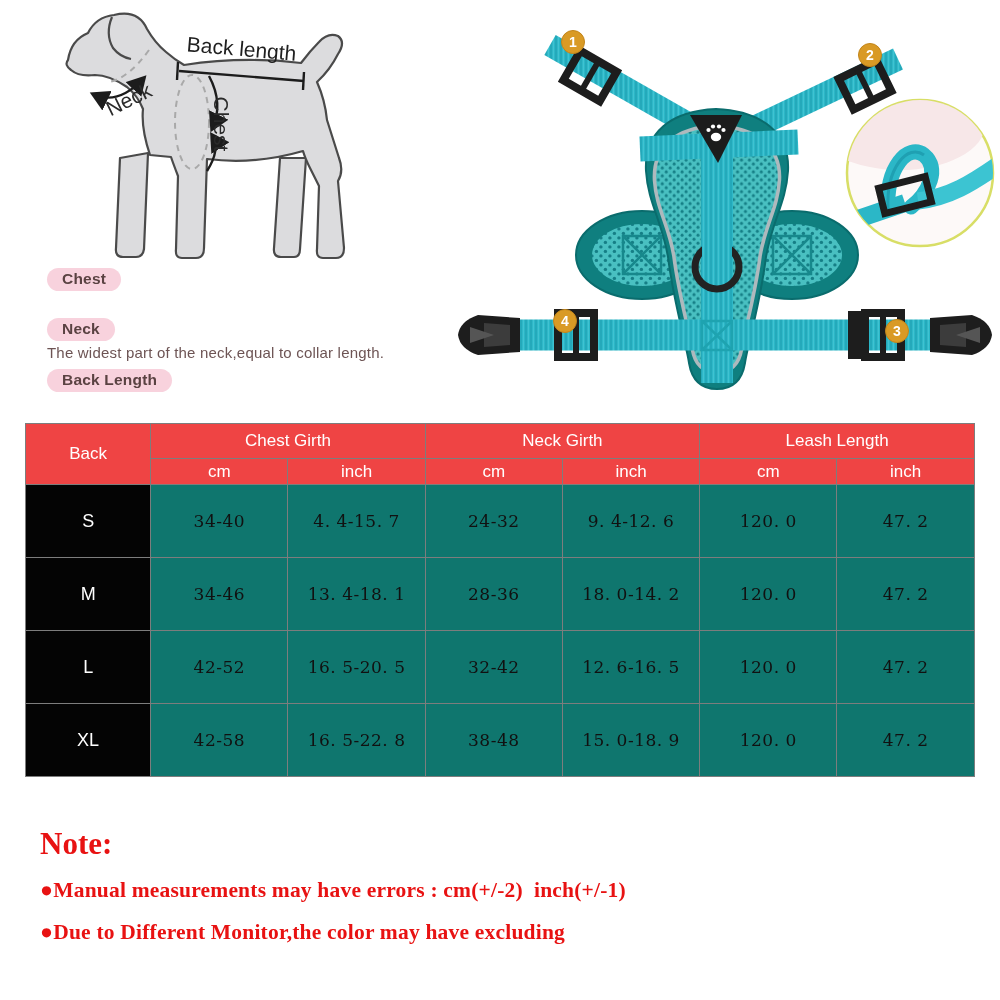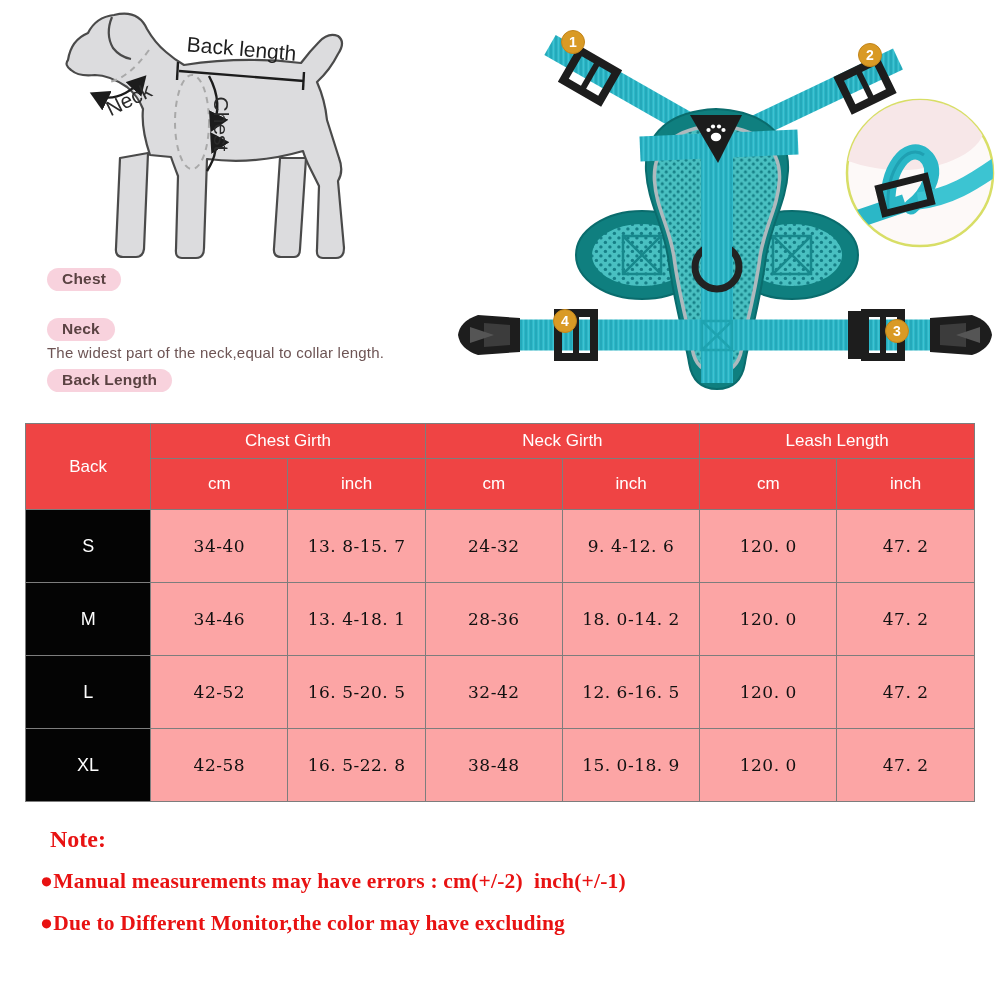--- a/index.html
+++ b/index.html
@@ -22,35 +22,35 @@
 
   
   .size-table{
     position:absolute;left:25px;top:423px;width:950px;border-collapse:collapse;
     table-layout:fixed;
   }
   .size-table th,.size-table td{border:1px solid #7d7d7d;text-align:center;padding:0;}
   .size-table tr.h1 th,.size-table tr.h2 th{
     background:#ef4444;color:#ffffff;font-weight:normal;font-size:17px;
   }
-  .size-table tr.h1{height:35px;} .size-table tr.h2{height:51px;}
+  .size-table tr.h1{height:35px;} .size-table tr.h2{height:26px;}
   .size-table tr.datarow{height:73px;}
   .size-table td.sizecell{
     background:#040404;color:#ffffff;font-size:18px;font-family:"Liberation Sans",sans-serif;
   }
   .size-table td.valcell{
-    background:#fca5a5;color:#111111;font-size:17px;
+    background:#0f766e;color:#111111;font-size:17px;
     font-family:"DejaVu Serif","Liberation Serif",serif;letter-spacing:.5px;
   }
   .corner{font-size:18px;}
 
   
   .note{position:absolute;left:40px;top:826px;width:920px;color:#e81212;
     font-family:"Liberation Serif","DejaVu Serif",serif;font-weight:bold;}
-  .note-title{font-size:24px;margin:0 0 16px 10px;}
+  .note-title{font-size:31px;margin:0 0 16px 0;}
   .note-item{font-size:21.5px;margin:6px 0 17px 0;letter-spacing:.2px;}
 </style>
 </head>
 <body>
 
 <div class="dog-diagram">
 <svg width="440" height="265" viewBox="0 0 440 265">
   <g stroke="#4a4a4a" stroke-width="2.2" fill="#dcdcde" stroke-linejoin="round">
 
     <path d="M 112,150 L 108,240 Q 107,249 115,249 L 128,249 Q 135,249 136,241 L 140,145 Z"></path>
@@ -253,21 +253,21 @@
     <th>cm</th>
     <th>inch</th>
     <th>cm</th>
     <th>inch</th>
     <th>cm</th>
     <th>inch</th>
   </tr>
   <tr class="datarow">
     <td class="sizecell">S</td>
     <td class="valcell">34-40</td>
-    <td class="valcell">13. 8-15. 7</td>
+    <td class="valcell">4. 4-15. 7</td>
     <td class="valcell">24-32</td>
     <td class="valcell">9. 4-12. 6</td>
     <td class="valcell">120. 0</td>
     <td class="valcell">47. 2</td>
   </tr>
   <tr class="datarow">
     <td class="sizecell">M</td>
     <td class="valcell">34-46</td>
     <td class="valcell">13. 4-18. 1</td>
     <td class="valcell">28-36</td>

